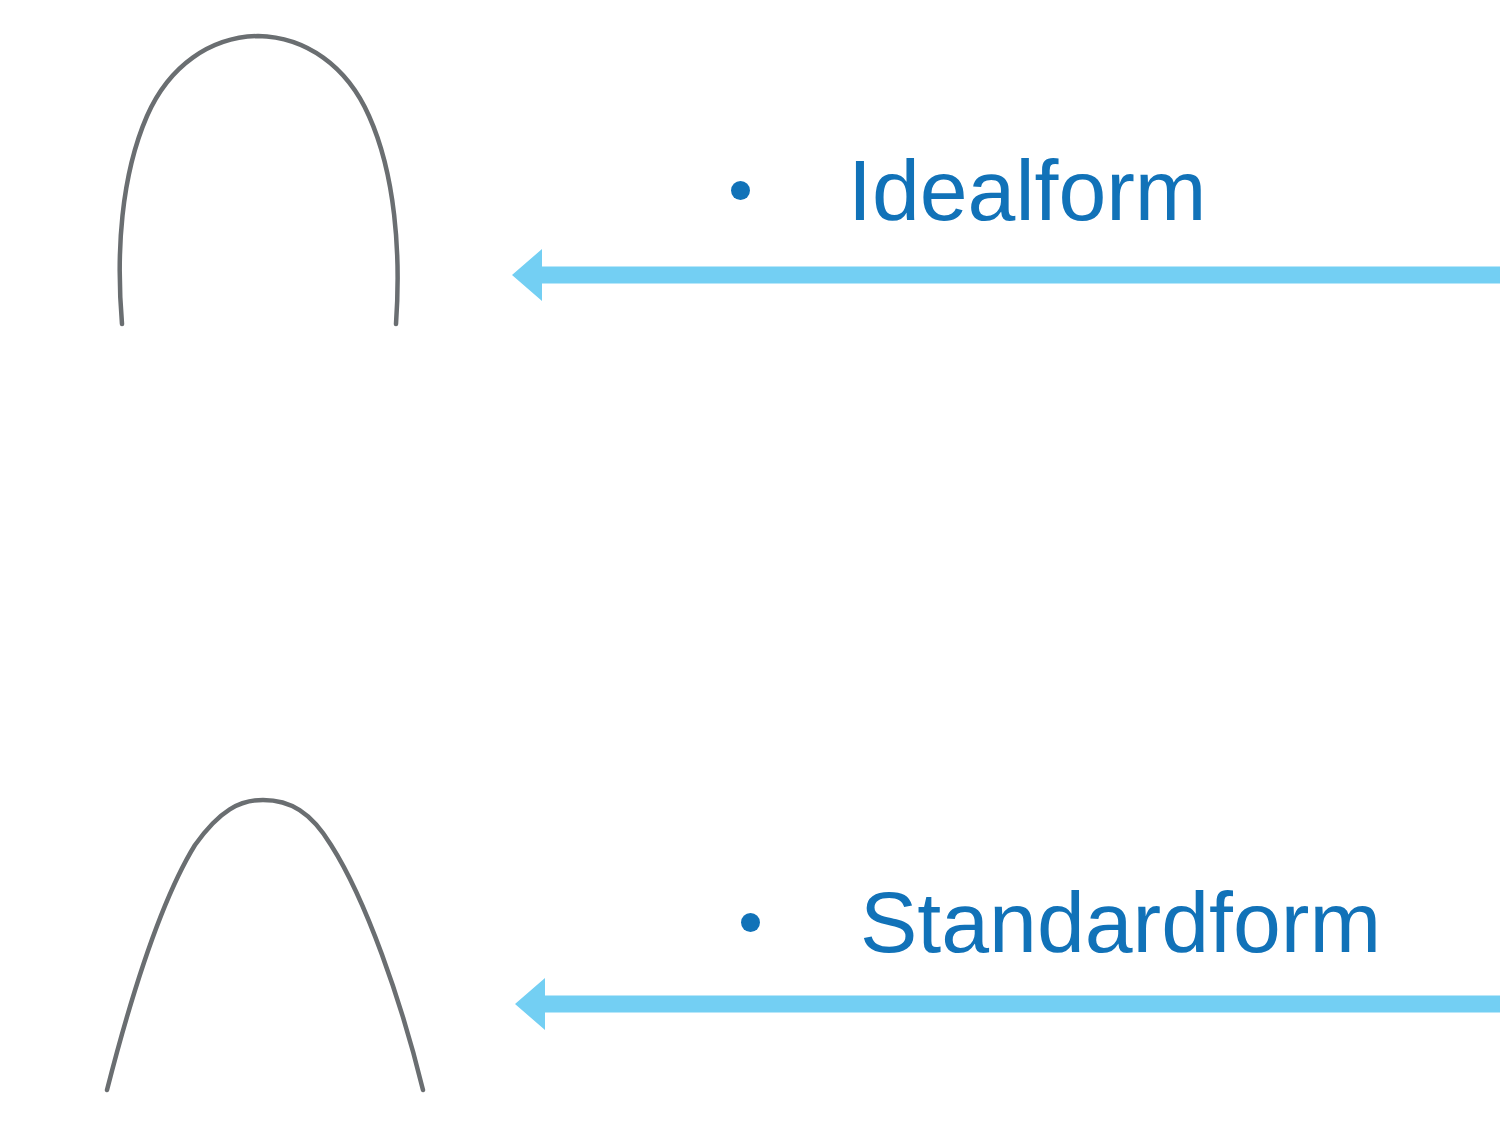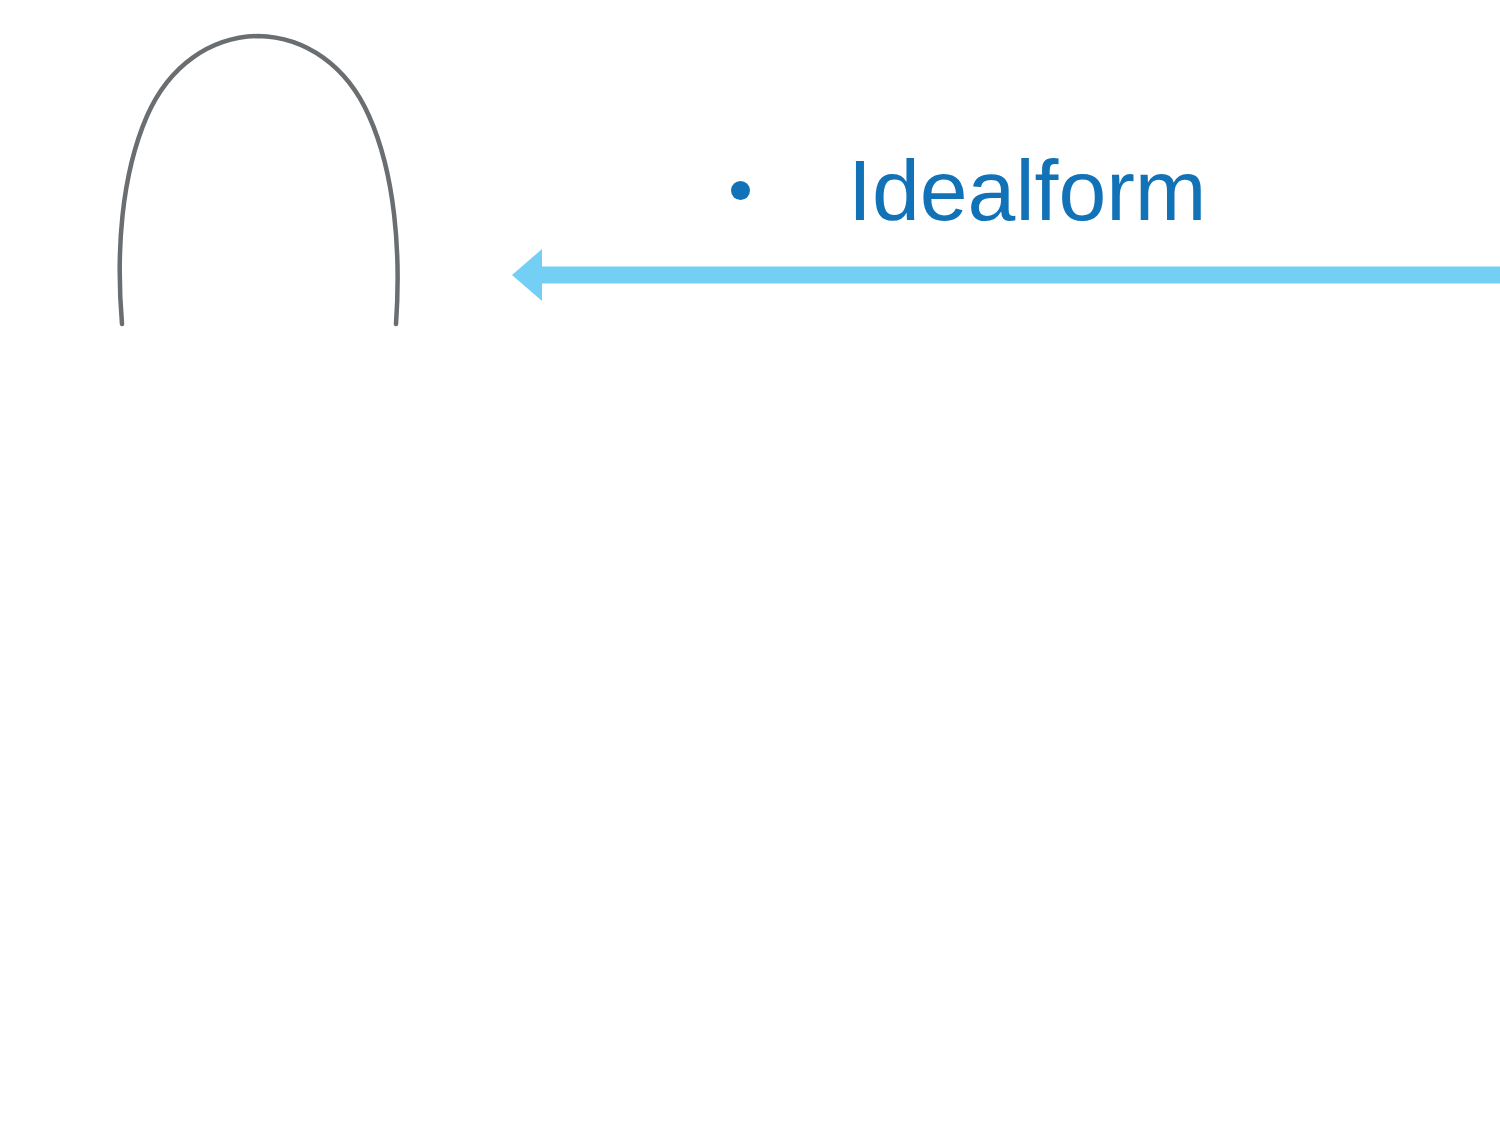--- a/index.html
+++ b/index.html
@@ -56,14 +56,24 @@
       <path d="M 7,294 C 1,222 6,146 32,86 C 54,36 95,7 143,6 C 191,7 232,36 254,86 C 280,144 286,222 281,294"></path>
     </svg>
     <div class="bullet abs" style="left:731px; top:181px;"></div>
     <div class="label abs" style="left:848px; top:147px;">Idealform</div>
     <svg class="arrow-svg abs" style="left:512px; top:249px;" width="988" height="52" viewBox="0 0 988 52">
       <polygon points="0,26 30,0 30,17.5 988,17.5 988,34.5 30,34.5 30,52"></polygon>
     </svg>
   </div>
 
 
+  <div class="abs" style="left:0; top:750px; width:1500px; height:375px;">
+    <svg class="arch-svg abs" style="left:100px; top:43px;" width="330" height="302" viewBox="0 0 330 302">
+      <path d="M 7,297 C 30,207 61,107 95,52 C 120,17 140,7 163,7 C 190,7 211,19 231,52 C 266,107 301,207 323,297"></path>
+    </svg>
+    <div class="bullet abs" style="left:741px; top:163px;"></div>
+    <div class="label abs" style="left:860px; top:129px;">Standardform</div>
+    <svg class="arrow-svg abs" style="left:515px; top:228px;" width="985" height="52" viewBox="0 0 985 52">
+      <polygon points="0,26 30,0 30,17.5 985,17.5 985,34.5 30,34.5 30,52"></polygon>
+    </svg>
+  </div>
 
 </div>
 
 </body></html>

